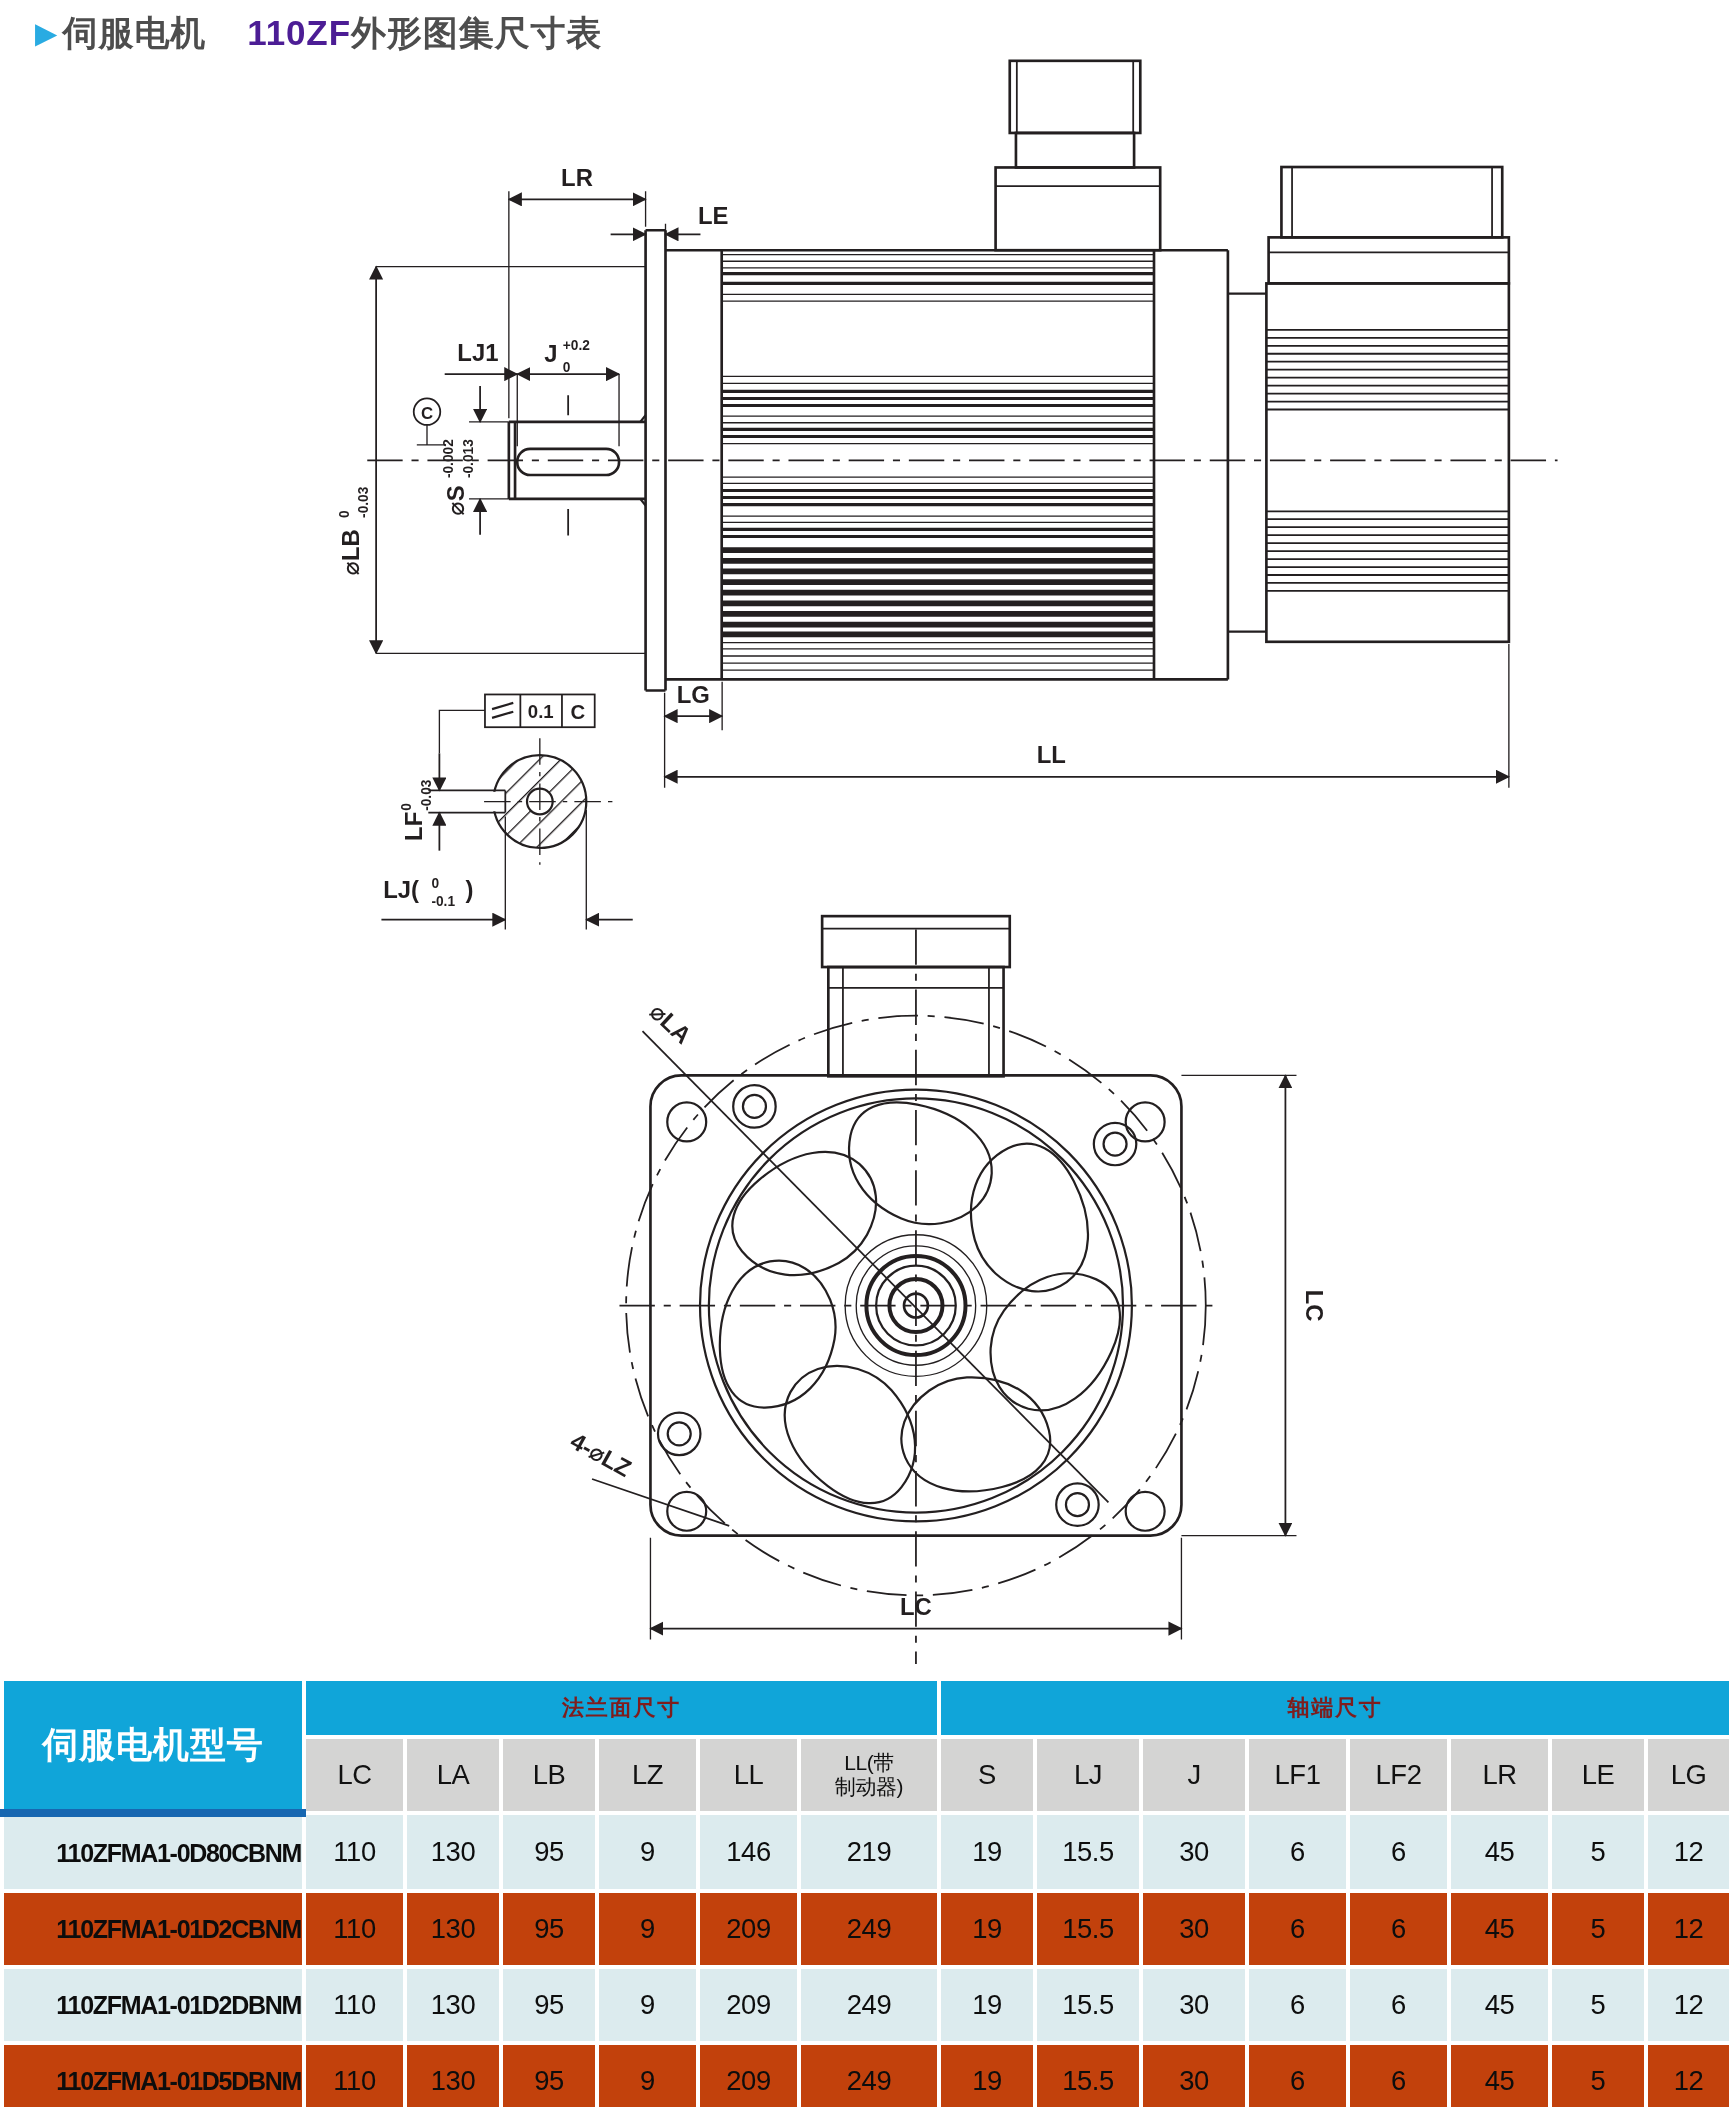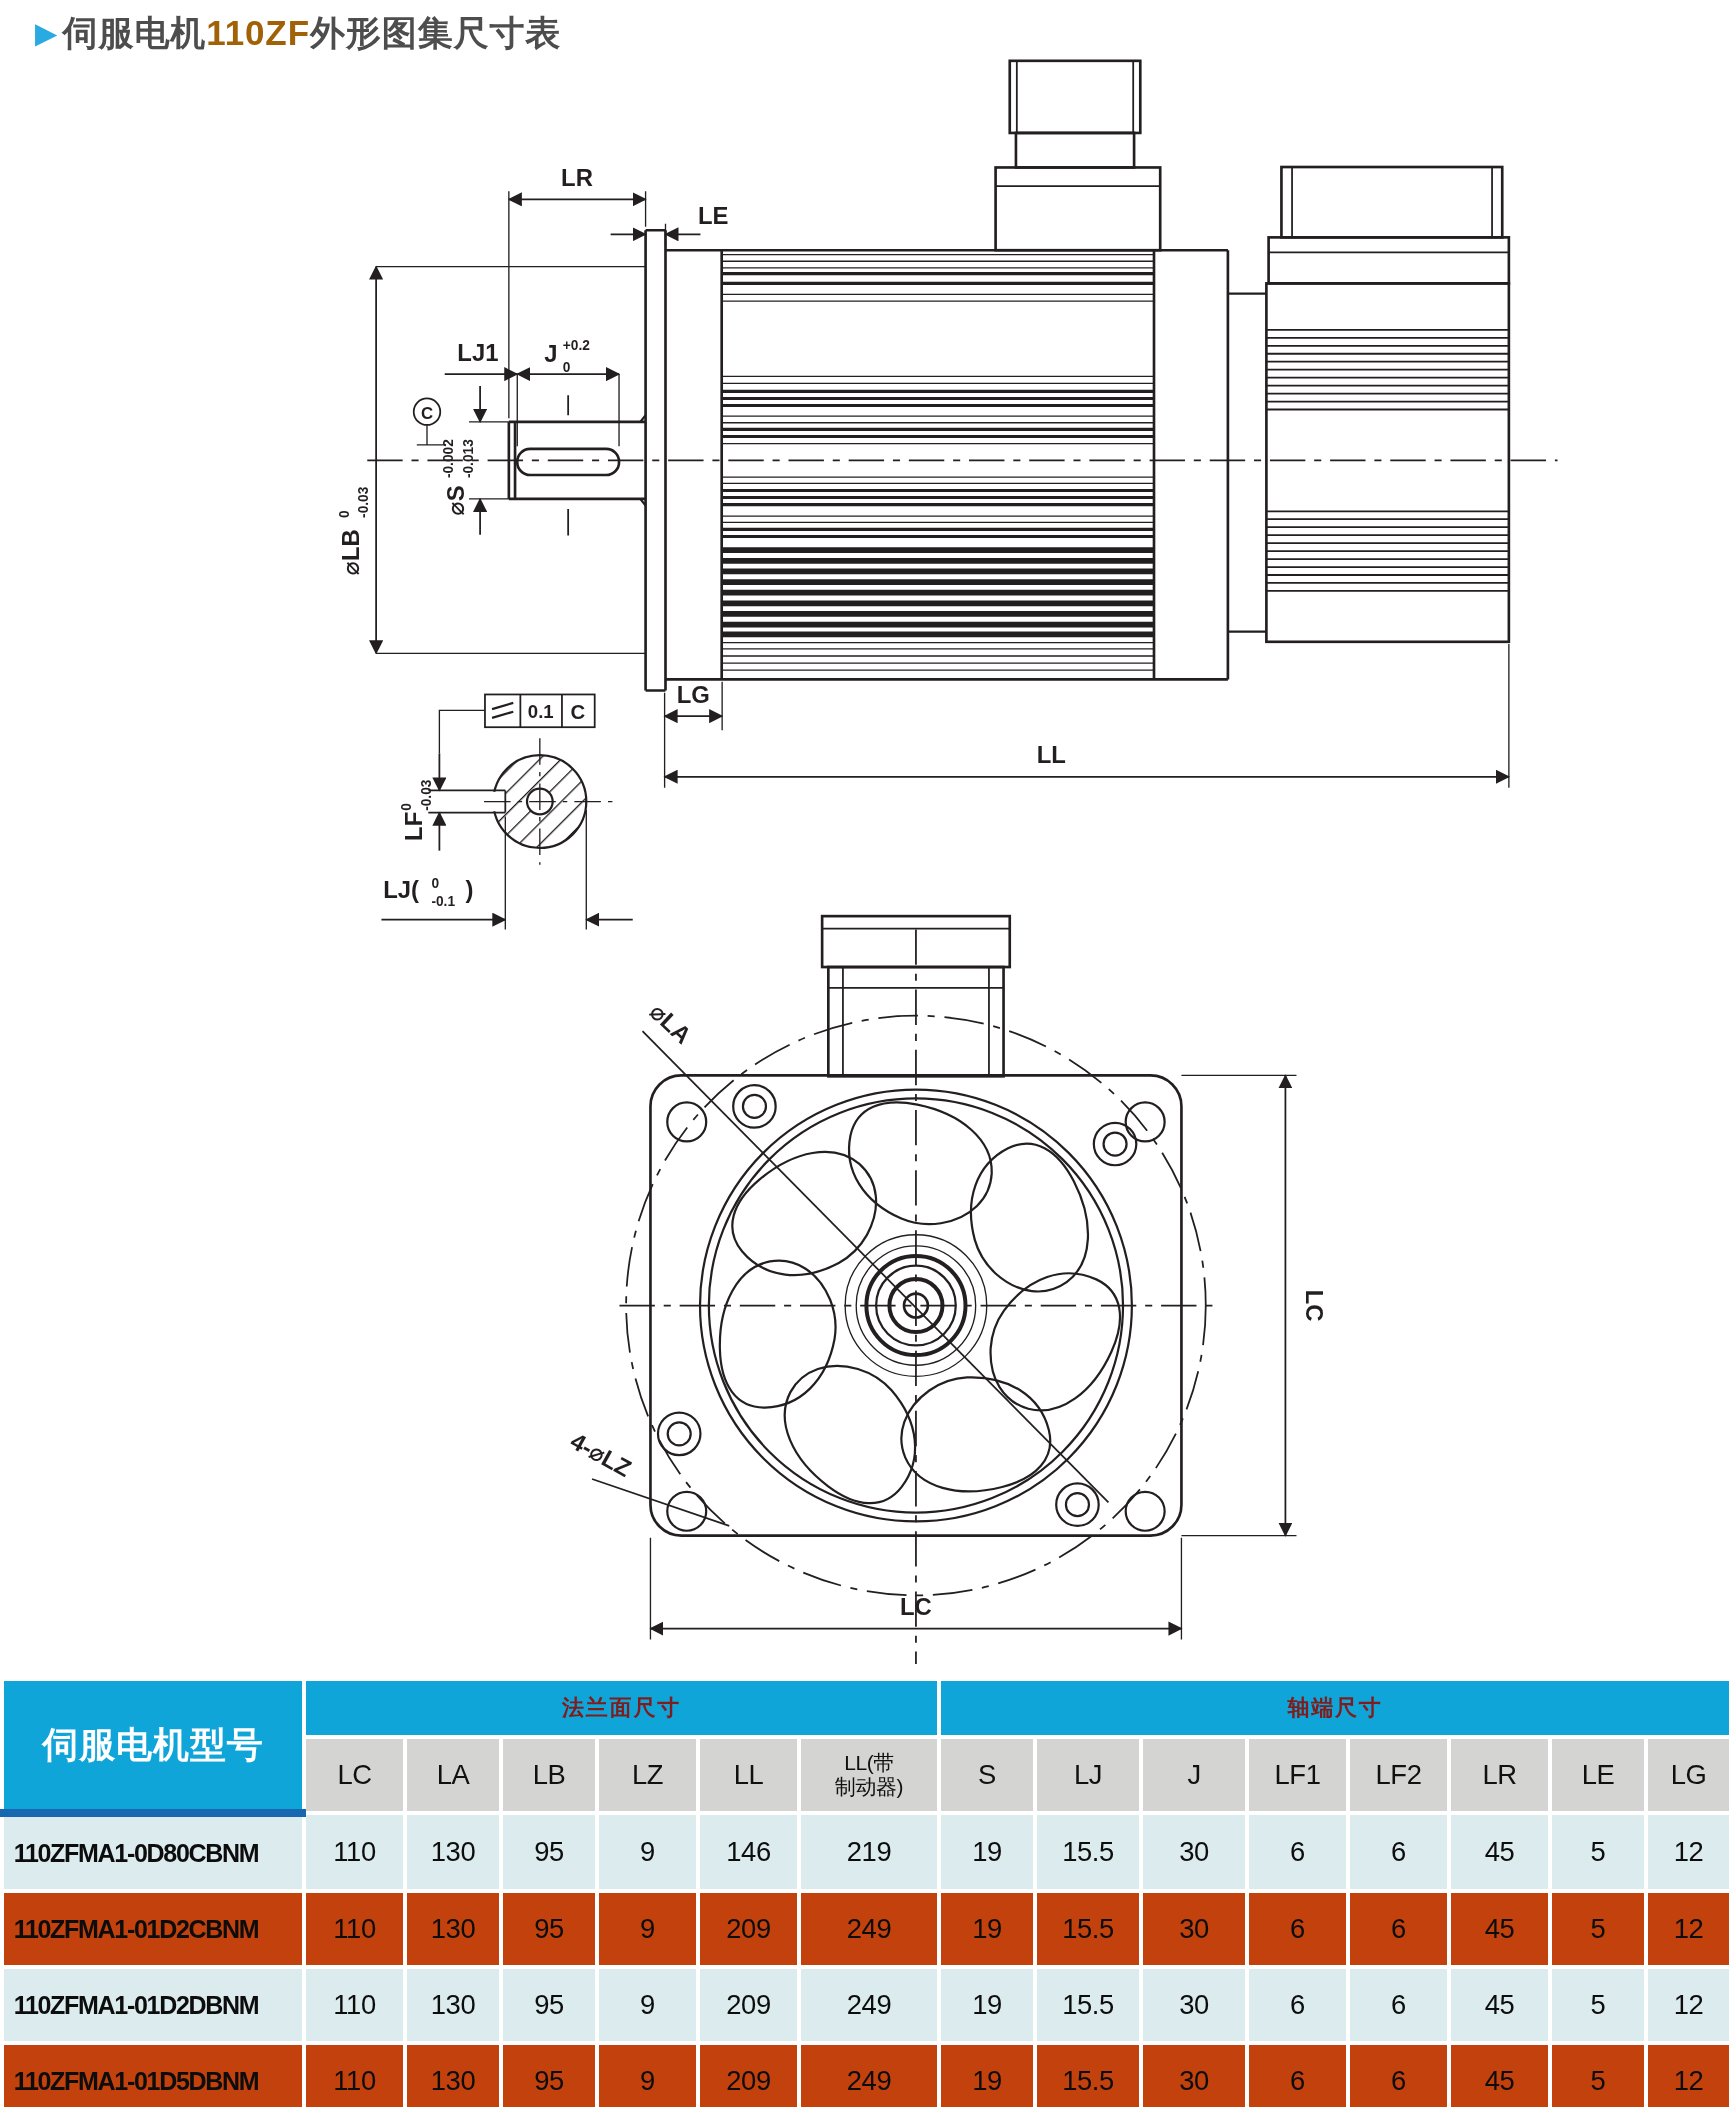--- a/index.html
+++ b/index.html
@@ -3,41 +3,41 @@
 <meta charset="utf-8">
 <style>
   html,body{margin:0;padding:0;background:#ffffff;}
   body{width:1731px;height:2108px;position:relative;overflow:hidden;
        font-family:"Liberation Sans","DejaVu Sans",sans-serif;}
   .page{position:absolute;inset:0;}
   
   .title{position:absolute;left:35px;top:9.7px;font-size:35px;font-weight:bold;
          color:#4d4d4d;letter-spacing:0.9px;display:flex;align-items:center;gap:4.4px;white-space:nowrap;}
   .title .arrow{color:#29abe2;font-size:29px;line-height:1;}
-  .title .hl{color:#a16207;}
+  .title .hl{color:#4c1d95;margin-left:41px;}
   
   svg.drawing{position:absolute;left:0;top:0;}
   svg .ln{stroke:#231f20;fill:none;}
   svg text{fill:#231f20;font-family:"Liberation Sans","DejaVu Sans",sans-serif;}
   .dl{font-size:54px;font-weight:bold;}
   .dl.mid{text-anchor:middle;}
   .tol{font-size:31px;font-weight:bold;}
   .fcf{font-size:42px;font-weight:bold;text-anchor:middle;}
   
   .tblwrap{position:absolute;left:0;top:1677px;width:1731px;}
   table.dim{border-collapse:collapse;table-layout:fixed;width:1731px;}
   table.dim th,table.dim td{border:4px solid #ffffff;vertical-align:middle;text-align:center;
       overflow:hidden;white-space:nowrap;}
   .h-group{background:#10a5d9;color:#7f1d1d;font-size:22px;font-weight:bold;height:52px;letter-spacing:1.8px;}
   .h-model{background:#10a5d9;color:#ffffff;font-size:36px;font-weight:bold;letter-spacing:0.9px;
            border-bottom:8px solid #1767b1 !important;}
   .h-sub{background:#d4d4d3;color:#111;font-size:27.4px;font-weight:normal;height:70px;letter-spacing:-0.4px;}
   .h-sub .two{font-size:21px;line-height:1.15;white-space:normal;display:block;}
   tr.r td{height:70px;font-size:27.4px;color:#0d0d0d;letter-spacing:-0.4px;}
-  tr.r td.model{font-size:25px;font-weight:bold;text-align:left;padding-left:9.7px;letter-spacing:-1.3px;}
+  tr.r td.model{font-size:25px;font-weight:bold;text-align:right;padding-left:9.7px;letter-spacing:-1.3px;}
   tr.odd td{background:#dcebee;}
   tr.even td{background:#c2410c;}
 </style>
 </head>
 <body>
 
 <div class="page">
 
   <div class="title">
     <span class="arrow">▶</span>

